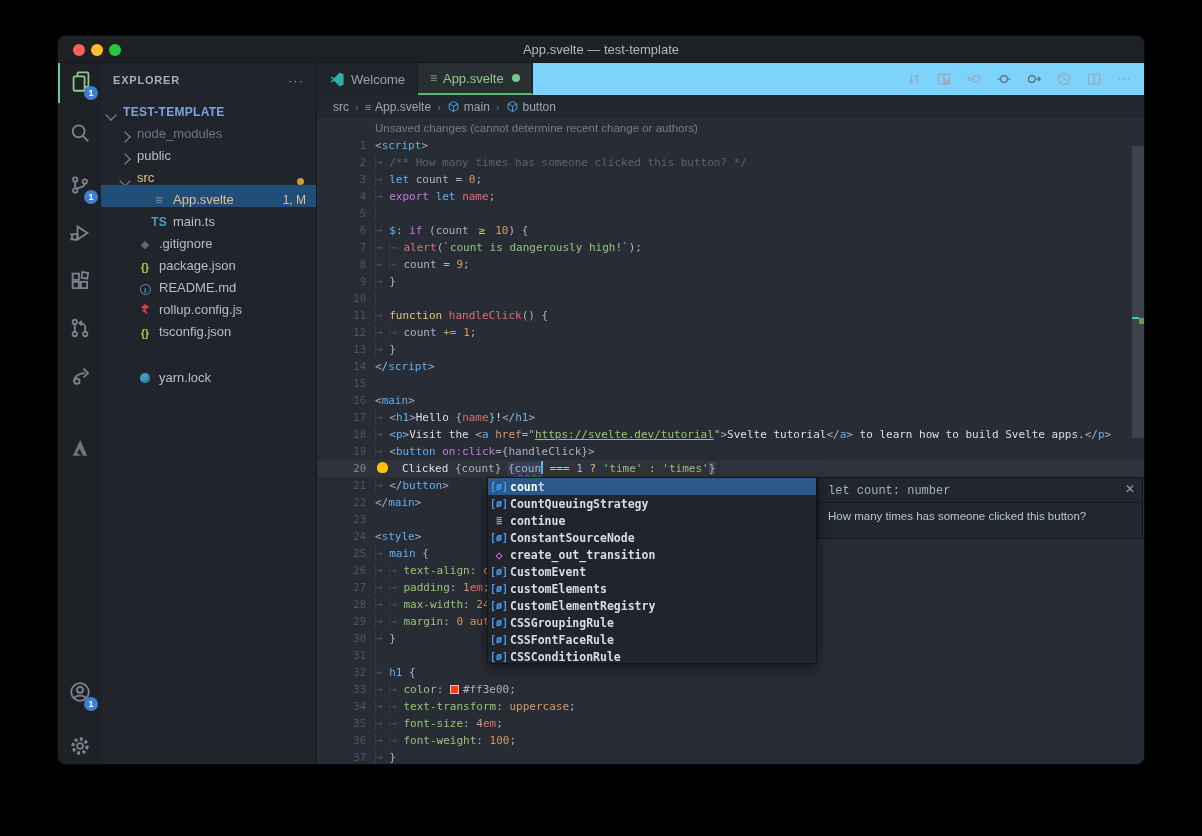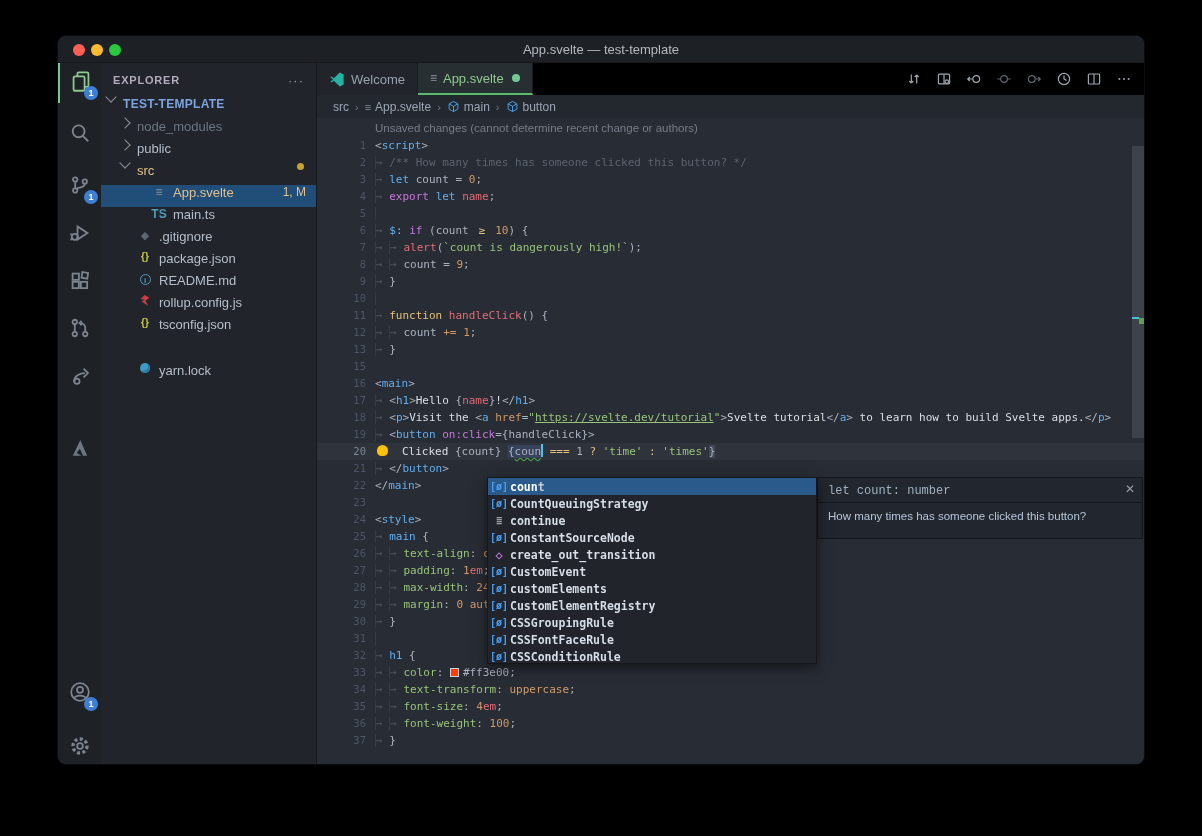--- a/index.html
+++ b/index.html
@@ -19,40 +19,40 @@
   .act svg{stroke:#7d848e;fill:none;stroke-width:1.3;}
   .act.active{border-left:2px solid #73c991;}
   .act.active svg{stroke:#8fc98f;}
   .abadge{position:absolute;right:3px;bottom:3px;min-width:14px;height:14px;border-radius:8px;background:#3d7fd4;
     color:#fff;font-size:9px;font-weight:bold;line-height:14px;text-align:center;}
   
   .sidebar{position:absolute;left:43px;top:27px;width:216px;bottom:0;background:#21252b;border-right:1px solid #15171b;}
   .sb-head{height:34px;display:flex;align-items:center;padding:0 12px;color:#b3abb9;font-size:11px;
     letter-spacing:.8px;font-weight:bold;}
   .sb-head .dots{margin-left:auto;color:#9aa0a8;font-size:13px;letter-spacing:1px;cursor:pointer;font-weight:normal;}
-  .row{height:22px;display:flex;align-items:flex-start;font-size:13px;color:#b6bec9;cursor:pointer;position:relative;white-space:nowrap;}
+  .row{height:22px;display:flex;align-items:flex-end;font-size:13px;color:#b6bec9;cursor:pointer;position:relative;white-space:nowrap;}
   .row .lbl{overflow:hidden;text-overflow:ellipsis;}
   .row.selected{background:#204e78;}
   .row.dim .lbl{color:#6e7681;}
   .row.mod .lbl{color:#e2c08d;}
   .row.rootrow .lbl{color:#7da2e0;font-weight:bold;font-size:12px;letter-spacing:.3px;}
   .chev{width:8px;height:8px;border-right:1.4px solid #8a919d;border-bottom:1.4px solid #8a919d;
     display:inline-block;flex:none;margin:0 8px 0 0;}
   .chev.r{transform:rotate(-45deg);margin-top:0;}
   .chev.d{transform:rotate(45deg);margin-top:-4px;}
   .chev.none{border:none;}
   .fi{width:16px;flex:none;margin-right:6px;text-align:center;font-size:11px;}
   .badge-txt{margin-left:auto;padding-right:10px;color:#e2c08d;font-size:12px;}
   .badge-dot{margin-left:auto;margin-right:12px;width:7px;height:7px;border-radius:50%;background:#c7a231;}
   .sections{position:absolute;left:0;right:0;bottom:1px;}
   .sect{height:22px;display:flex;align-items:center;border-top:1px solid #1a1d22;color:#92a7c8;
     font-size:11px;font-weight:bold;letter-spacing:.6px;cursor:pointer;padding-left:6px;}
   
   .editor{position:absolute;left:259px;top:27px;right:0;bottom:0;background:#282c34;}
-  .tabsbar{position:absolute;left:0;top:0;right:0;height:32px;background:#000000;display:flex;}
+  .tabsbar{position:absolute;left:0;top:0;right:0;height:32px;background:#7dd3fc;display:flex;}
   .tab{height:32px;display:flex;align-items:center;padding:0 12px;font-size:13px;color:#9aa1ab;
     background:#21252b;border-right:1px solid #181b1f;cursor:pointer;white-space:nowrap;}
   .tab .ticon{margin-right:6px;display:flex;align-items:center;}
   .tab.active{background:#282f33;color:#8fc98f;border-bottom:2px solid #5dbb6f;}
   .tab .dot{width:8px;height:8px;border-radius:50%;background:#73c991;margin-left:8px;}
   .tab .fico{color:#8a919d;font-size:12px;margin-right:6px;}
   .toolbar{position:absolute;right:8px;top:0;height:32px;display:flex;align-items:center;gap:6px;}
   .tbi{width:24px;height:24px;display:flex;align-items:center;justify-content:center;cursor:pointer;border-radius:4px;}
   .tbi svg{stroke:#a0a6b0;fill:none;stroke-width:1.2;}
   .tbi.dim svg{stroke:#5f6670;}
@@ -362,20 +362,21 @@
         <div class="cl"><span class="ln">4</span><span class="lc"><span class="s-t">→ </span><span class="s-k">export</span><span class="s-d"> </span><span class="s-b">let</span><span class="s-d"> </span><span class="s-r">name</span><span class="s-d">;</span></span></div>
         <div class="cl"><span class="ln">5</span><span class="lc"><span class="s-t">  </span></span></div>
         <div class="cl"><span class="ln">6</span><span class="lc"><span class="s-t">→ </span><span class="s-b">$</span><span class="s-d">: </span><span class="s-k">if</span><span class="s-d"> (</span><span class="s-d">count </span><span class="s-g l2">≥</span><span class="s-d"> </span><span class="s-o">10</span><span class="s-d">) {</span></span></div>
         <div class="cl"><span class="ln">7</span><span class="lc"><span class="s-t">→ </span><span class="s-t">→ </span><span class="s-r">alert</span><span class="s-d">(</span><span class="s-s">`count is dangerously high!`</span><span class="s-d">);</span></span></div>
         <div class="cl"><span class="ln">8</span><span class="lc"><span class="s-t">→ </span><span class="s-t">→ </span><span class="s-d">count = </span><span class="s-o">9</span><span class="s-d">;</span></span></div>
         <div class="cl"><span class="ln">9</span><span class="lc"><span class="s-t">→ </span><span class="s-d">}</span></span></div>
         <div class="cl"><span class="ln">10</span><span class="lc"><span class="s-t">  </span></span></div>
         <div class="cl"><span class="ln">11</span><span class="lc"><span class="s-t">→ </span><span class="s-g">function</span><span class="s-d"> </span><span class="s-r">handleClick</span><span class="s-d">() {</span></span></div>
         <div class="cl"><span class="ln">12</span><span class="lc"><span class="s-t">→ </span><span class="s-t">→ </span><span class="s-d">count </span><span class="s-o">+=</span><span class="s-d"> </span><span class="s-o">1</span><span class="s-d">;</span></span></div>
         <div class="cl"><span class="ln">13</span><span class="lc"><span class="s-t">→ </span><span class="s-d">}</span></span></div>
+        <div class="cl"><span class="ln">14</span><span class="lc"><span class="s-d">&lt;/</span><span class="s-b">script</span><span class="s-d">&gt;</span></span></div>
         <div class="cl"><span class="ln">15</span><span class="lc"></span></div>
         <div class="cl"><span class="ln">16</span><span class="lc"><span class="s-d">&lt;</span><span class="s-b">main</span><span class="s-d">&gt;</span></span></div>
         <div class="cl"><span class="ln">17</span><span class="lc"><span class="s-t">→ </span><span class="s-d">&lt;</span><span class="s-b">h1</span><span class="s-d">&gt;</span><span class="s-w">Hello </span><span class="s-d">{</span><span class="s-r">name</span><span class="s-d">}</span><span class="s-w">!</span><span class="s-d">&lt;/</span><span class="s-b">h1</span><span class="s-d">&gt;</span></span></div>
         <div class="cl"><span class="ln">18</span><span class="lc"><span class="s-t">→ </span><span class="s-d">&lt;</span><span class="s-b">p</span><span class="s-d">&gt;</span><span class="s-w">Visit the </span><span class="s-d">&lt;</span><span class="s-b">a</span><span class="s-d"> </span><span class="s-o">href</span><span class="s-d">=</span><span class="s-s">"</span><span class="s-s ul">https://svelte.dev/tutorial</span><span class="s-s">"</span><span class="s-d">&gt;</span><span class="s-w">Svelte tutorial</span><span class="s-d">&lt;/</span><span class="s-b">a</span><span class="s-d">&gt;</span><span class="s-w"> to learn how to build Svelte apps.</span><span class="s-d">&lt;/</span><span class="s-b">p</span><span class="s-d">&gt;</span></span></div>
         <div class="cl"><span class="ln">19</span><span class="lc"><span class="s-t">→ </span><span class="s-d">&lt;</span><span class="s-b">button</span><span class="s-d"> </span><span class="s-k">on:click</span><span class="s-d">=</span><span class="s-d">{handleClick}</span><span class="s-d">&gt;</span></span></div>
         <div class="cl activeline"><span class="ln">20</span><span class="lc"><span class="bulb"></span><span class="s-w">Clicked </span><span class="s-d">{count} </span><span class="s-d whl">{</span><span class="s-d whl sq">coun</span><span class="cur"></span><span class="s-d"> </span><span class="s-g">===</span><span class="s-d"> </span><span class="s-d">1 </span><span class="s-g">?</span><span class="s-d"> </span><span class="s-s">'time'</span><span class="s-d"> </span><span class="s-g">:</span><span class="s-d"> </span><span class="s-s">'times'</span><span class="s-d bhl">}</span></span></div>
         <div class="cl"><span class="ln">21</span><span class="lc"><span class="s-t">→ </span><span class="s-d">&lt;/</span><span class="s-b">button</span><span class="s-d">&gt;</span></span></div>
         <div class="cl"><span class="ln">22</span><span class="lc"><span class="s-d">&lt;/</span><span class="s-b">main</span><span class="s-d">&gt;</span></span></div>
         <div class="cl"><span class="ln">23</span><span class="lc"></span></div>
         <div class="cl"><span class="ln">24</span><span class="lc"><span class="s-d">&lt;</span><span class="s-b">style</span><span class="s-d">&gt;</span></span></div>

